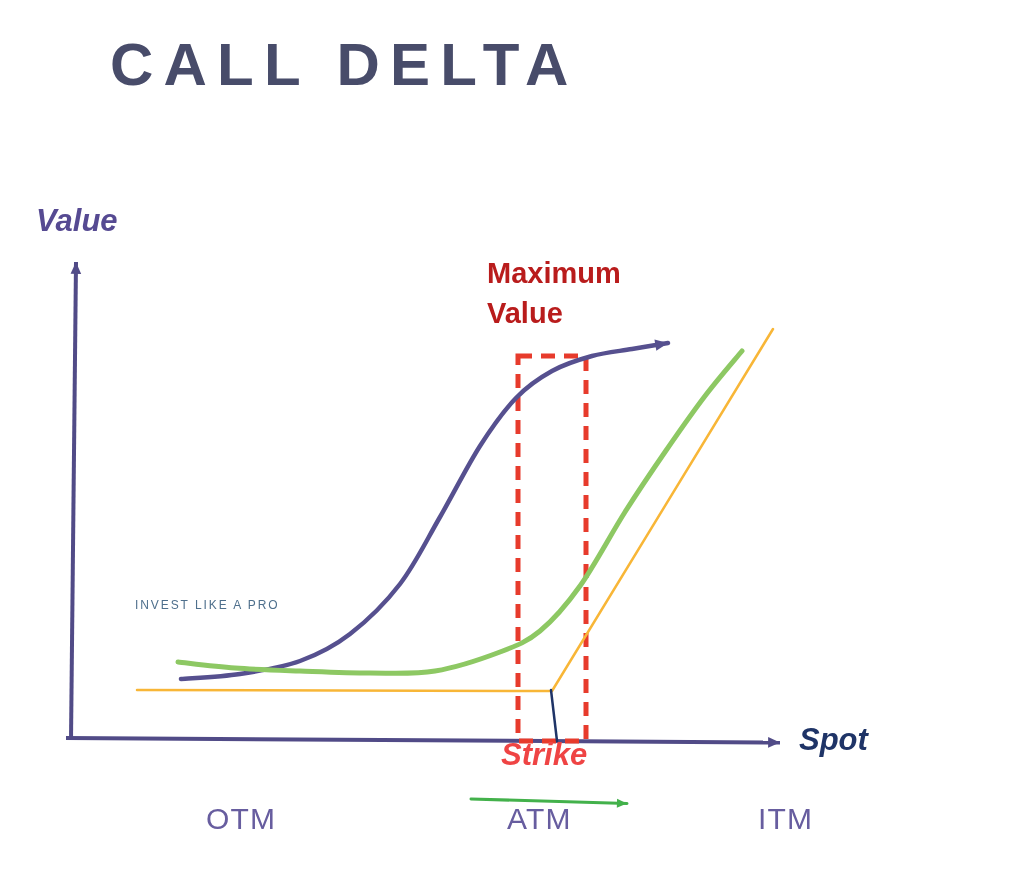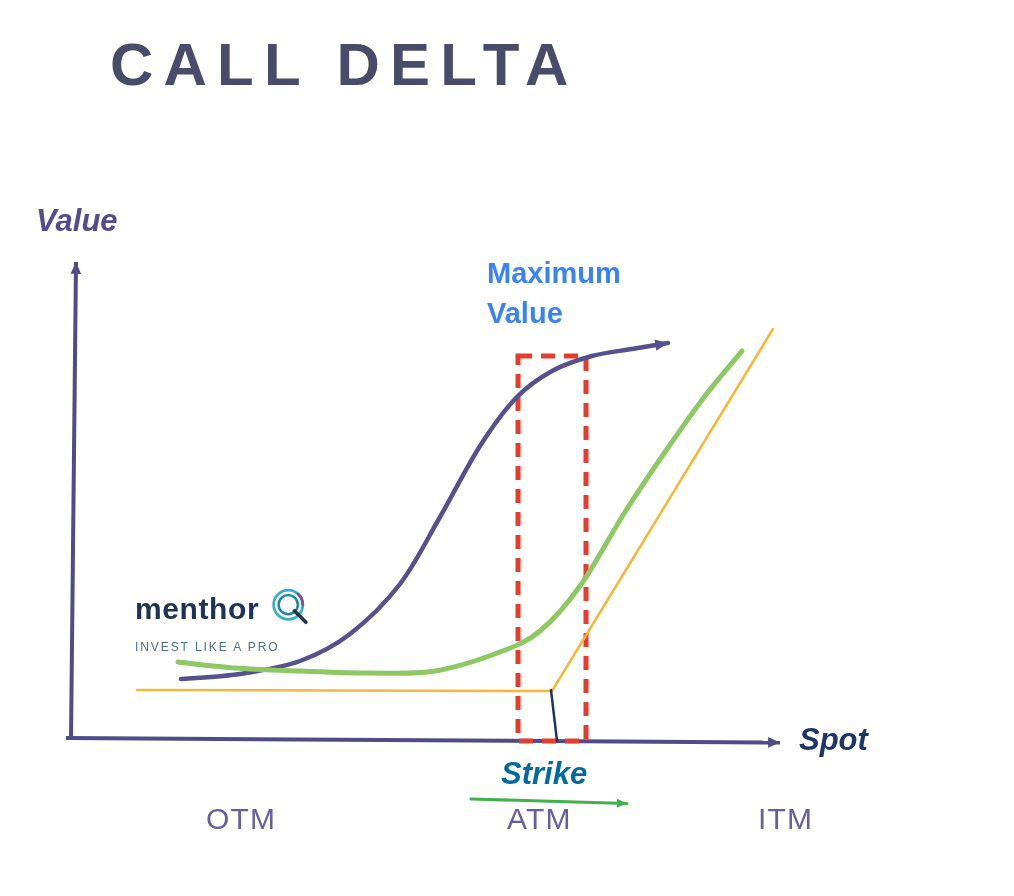--- a/index.html
+++ b/index.html
@@ -18,24 +18,24 @@
     letter-spacing: 0.17em;
     color: #484c6a;
     white-space: nowrap;
   }
 
   #chart-svg { position: absolute; left: 0; top: 0; width: 1014px; height: 896px; }
 
   .lbl { position: absolute; font-weight: bold; white-space: nowrap; font-style: italic; }
   .value-label  { left: 36px;  top: 203px; font-size: 31px; color: #564a92; }
   .spot-label   { left: 799px; top: 722px; font-size: 31px; color: #1f3467; }
-  .strike-label { left: 501px; top: 756px; font-size: 31px; color: #0369a1; }
+  .strike-label { left: 501px; top: 737px; font-size: 31px; color: #ef4444; }
   .max-value-label {
     position: absolute; left: 487px; top: 253px;
-    font-size: 29px; font-weight: bold; color: #3b82f6;
+    font-size: 29px; font-weight: bold; color: #b91c1c;
     width: 165px; line-height: 1.38; white-space: normal;
   }
   .zone { position: absolute; top: 802px; font-size: 30px; font-weight: normal;
           color: #675d9f; letter-spacing: 0.04em; text-align: center; }
   .zone-otm { left: 206px; }
   .zone-atm { left: 507px; }
   .zone-itm { left: 744px; margin-left: 14px; }
 
   .logo { position: absolute; left: 135px; top: 588px; }
   .logo-row { display: flex; align-items: center; }
@@ -74,25 +74,16 @@
   <div class="lbl value-label">Value</div>
   <div class="max-value-label">Maximum Value</div>
   <div class="lbl spot-label">Spot</div>
   <div class="lbl strike-label">Strike</div>
 
   <div class="zone zone-otm">OTM</div>
   <div class="zone zone-atm">ATM</div>
   <div class="zone zone-itm">ITM</div>
 
   <div class="logo">
-    <div class="logo-row">
-      <span class="logo-wordmark">menthor</span>
-      <svg class="logo-q" viewBox="0 0 60 60" xmlns="http://www.w3.org/2000/svg">
-        <circle cx="29" cy="27" r="19" fill="none" stroke="#35aecb" stroke-width="3.6"></circle>
-        <path d="M 42 13 A 19 19 0 0 1 48 27" fill="none" stroke="#7b4fa0" stroke-width="3.6" stroke-linecap="round"></path>
-        <circle cx="29" cy="27" r="12.5" fill="none" stroke="#1b84ad" stroke-width="3.2"></circle>
-        <line x1="37" y1="35" x2="52" y2="50" stroke="#22304f" stroke-width="4.6" stroke-linecap="round"></line>
-      </svg>
-    </div>
     <div class="logo-tagline">INVEST LIKE A PRO</div>
   </div>
 
 </div>
 
 </body></html>

